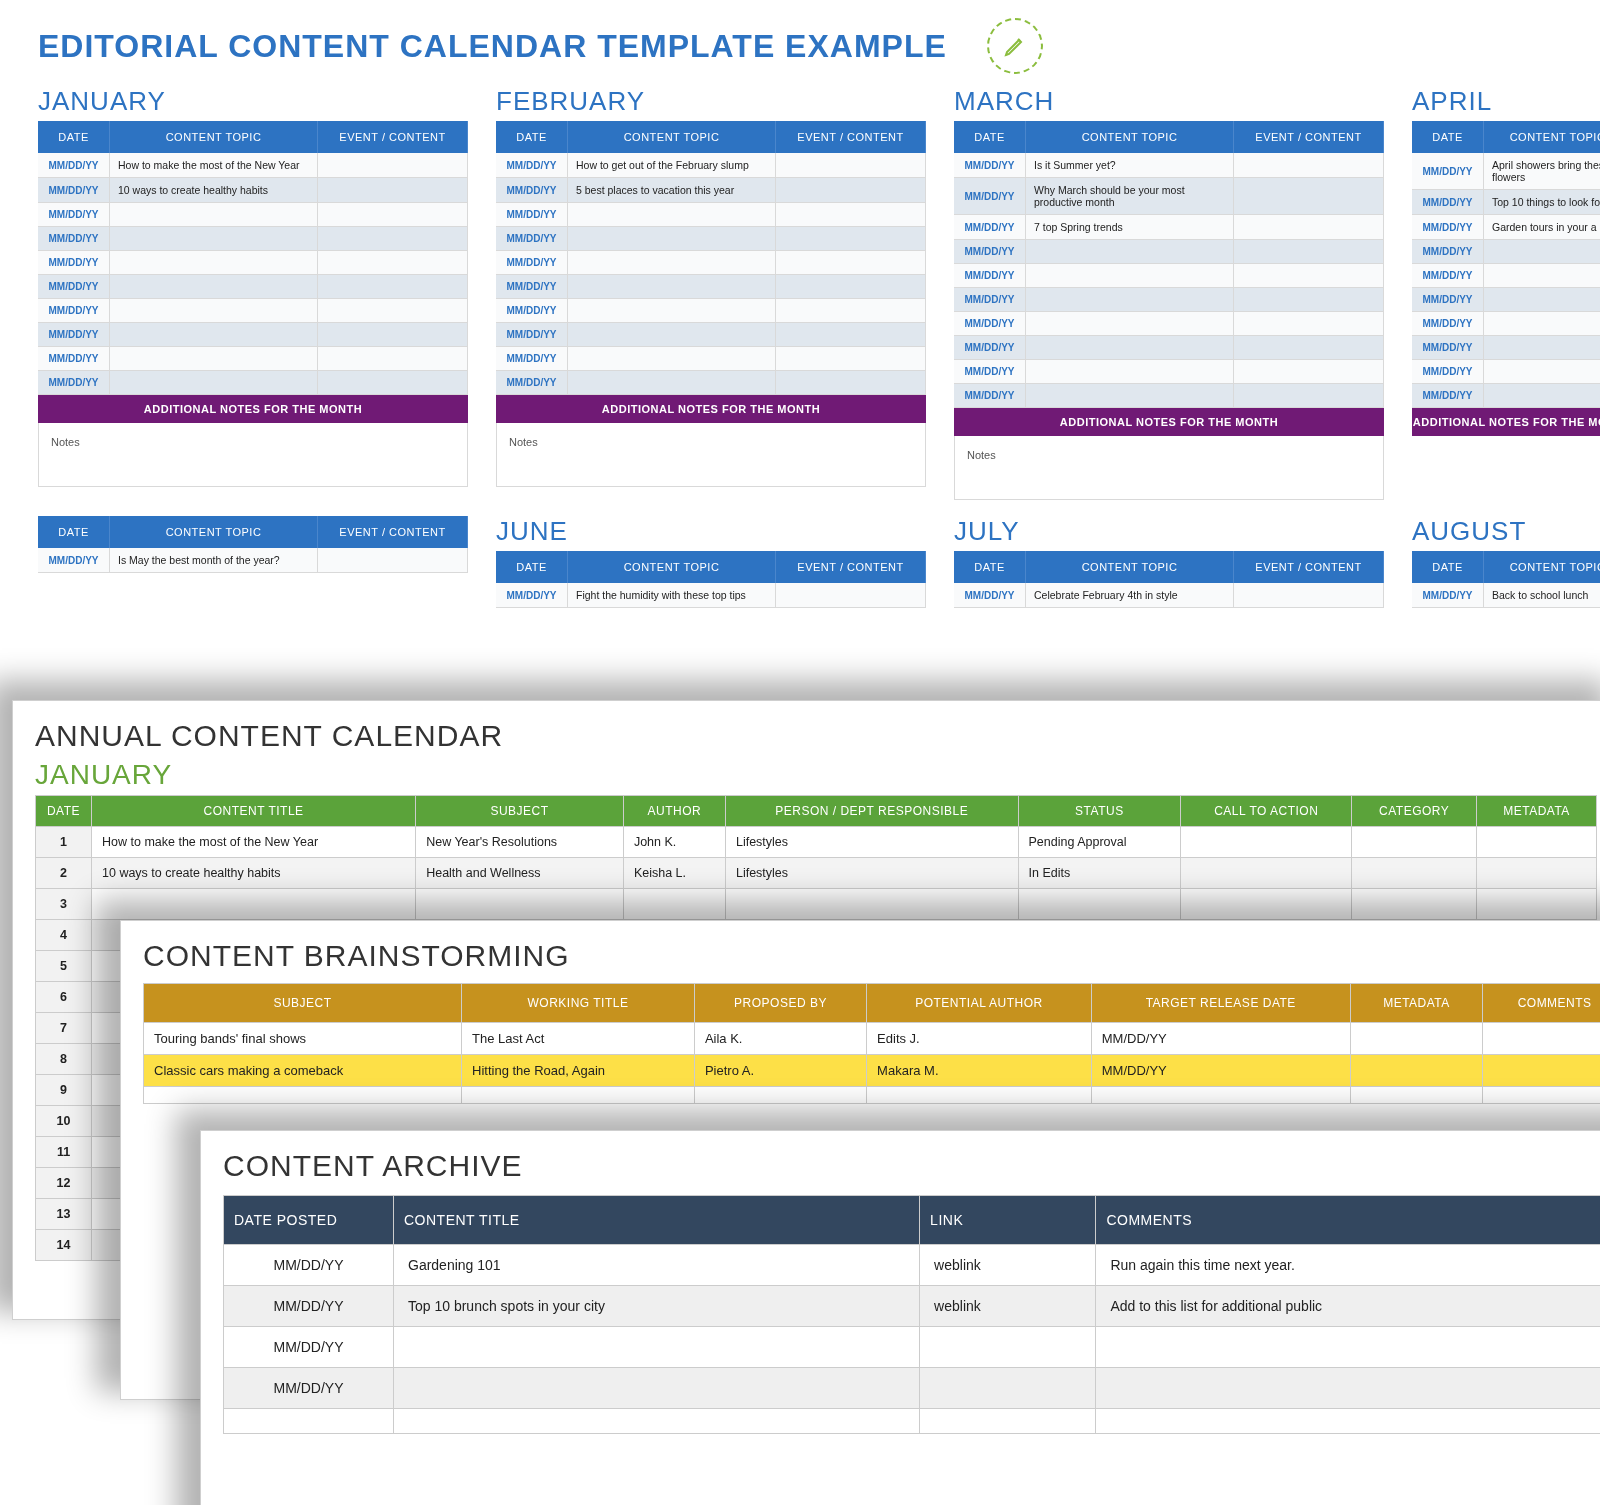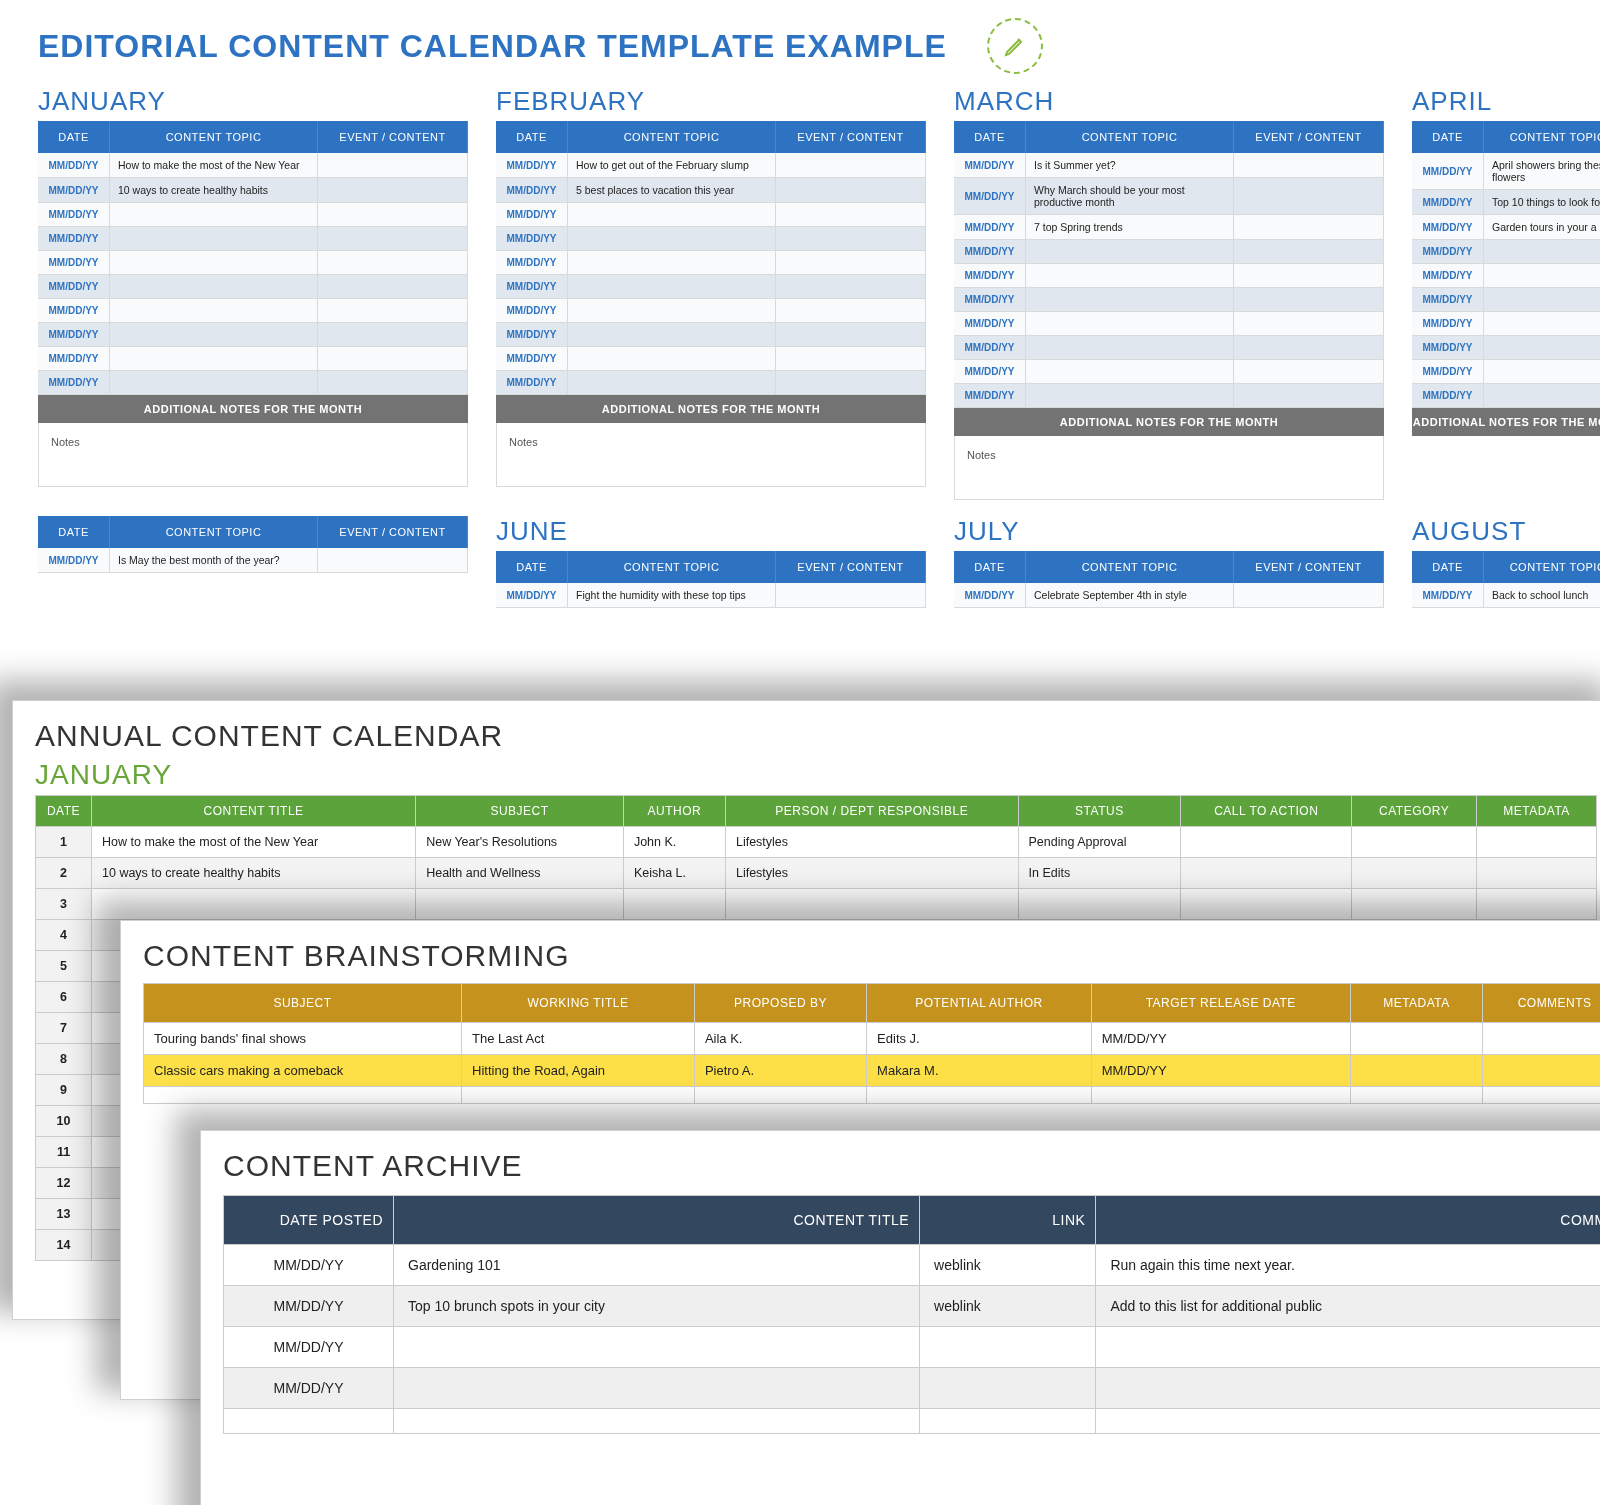--- a/index.html
+++ b/index.html
@@ -74,21 +74,21 @@
     padding:6px 0;
     border-right:1px solid #d9d9d9;
   }
   .month-row .c-topic, .month-row .c-event {
     padding:6px 8px;
     font-size:10.5px;
     color:#222;
     border-right:1px solid #d9d9d9;
   }
   .notes-bar {
-    background:#737373;
+    background:#701a75;
     color:#fff;
     text-align:center;
     font-size:11px;
     font-weight:700;
     letter-spacing:.5px;
     padding:8px 0;
   }
   .notes-body {
     border:1px solid #d9d9d9;
     border-top:none;
@@ -124,21 +124,21 @@
   
   .s-brain { left:120px; top:920px; right:-50px; height:480px; padding:18px 22px; overflow:hidden; }
   .s-brain h1 { font-size:30px; margin-bottom:10px; }
   .brain th { background:#c6921e; color:#fff; font-weight:400; text-align:center; letter-spacing:.5px; font-size:12px; padding:12px 10px; }
   .brain tr.alt td { background:#fde047; }
   .brain td { font-size:13px; }
 
   
   .s-arch { left:200px; top:1130px; right:-80px; height:420px; padding:18px 22px; overflow:hidden; }
   .s-arch h1 { font-size:30px; margin-bottom:12px; }
-  .arch th { background:#33475f; color:#fff; font-weight:400; text-align:right; letter-spacing:.5px; font-size:14px; padding:16px 10px; }
+  .arch th { background:#33475f; color:#fff; font-weight:400; text-align:left; letter-spacing:.5px; font-size:14px; padding:16px 10px; }
   .arch td { font-size:14px; padding:12px 14px; }
   .arch td.date { text-align:center; width:170px; }
   .arch tr.alt td { background:#efefef; }
 </style>
 </head>
 <body>
 
 <div class="pad">
   <div class="main-title">
     <span>EDITORIAL CONTENT CALENDAR TEMPLATE EXAMPLE</span>
@@ -421,21 +421,21 @@
       <div class="month-block">
         <div class="month-name">JULY</div>
         <div class="month-head">
           <div class="c-date">DATE</div>
           <div class="c-topic">CONTENT TOPIC</div>
           <div class="c-event">EVENT / CONTENT</div>
         </div>
         <div>
           <div class="month-row">
             <div class="c-date">MM/DD/YY</div>
-            <div class="c-topic">Celebrate September 4th in style</div>
+            <div class="c-topic">Celebrate February 4th in style</div>
             <div class="c-event"></div>
           </div>
         </div>
       </div>
       <div class="month-block last">
         <div class="month-name">AUGUST</div>
         <div class="month-head">
           <div class="c-date">DATE</div>
           <div class="c-topic">CONTENT TOPIC</div>
         </div>

